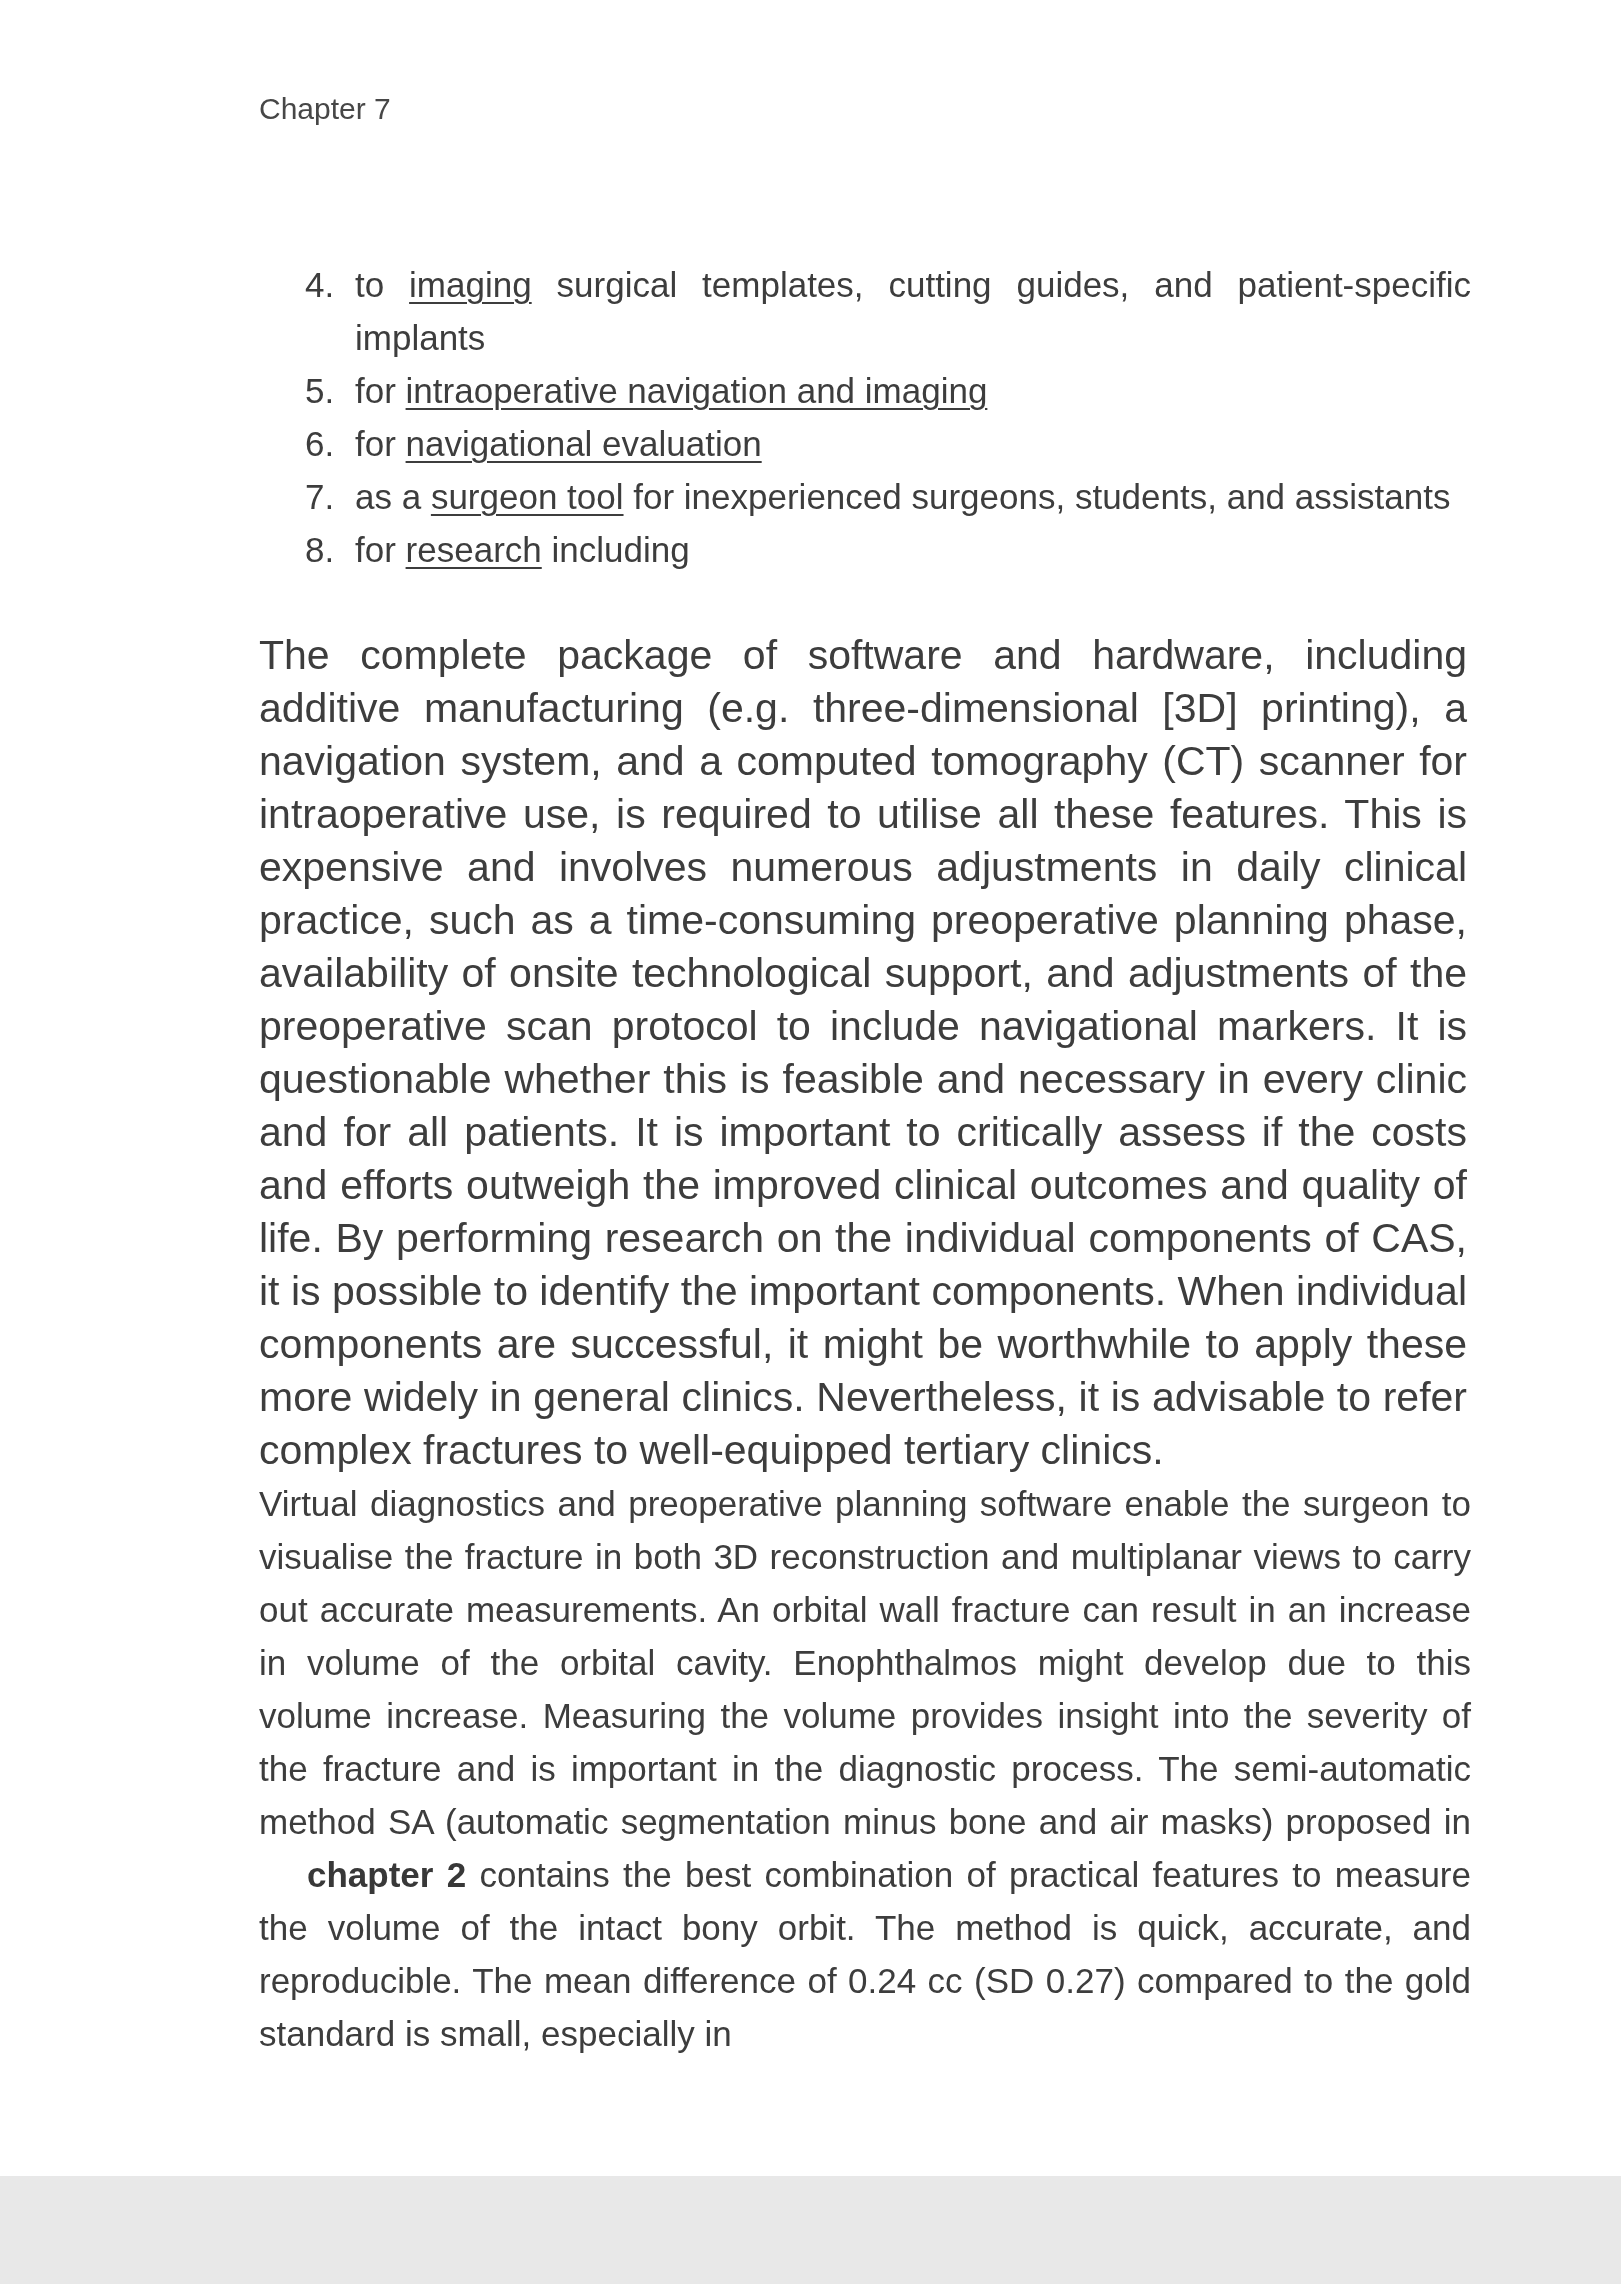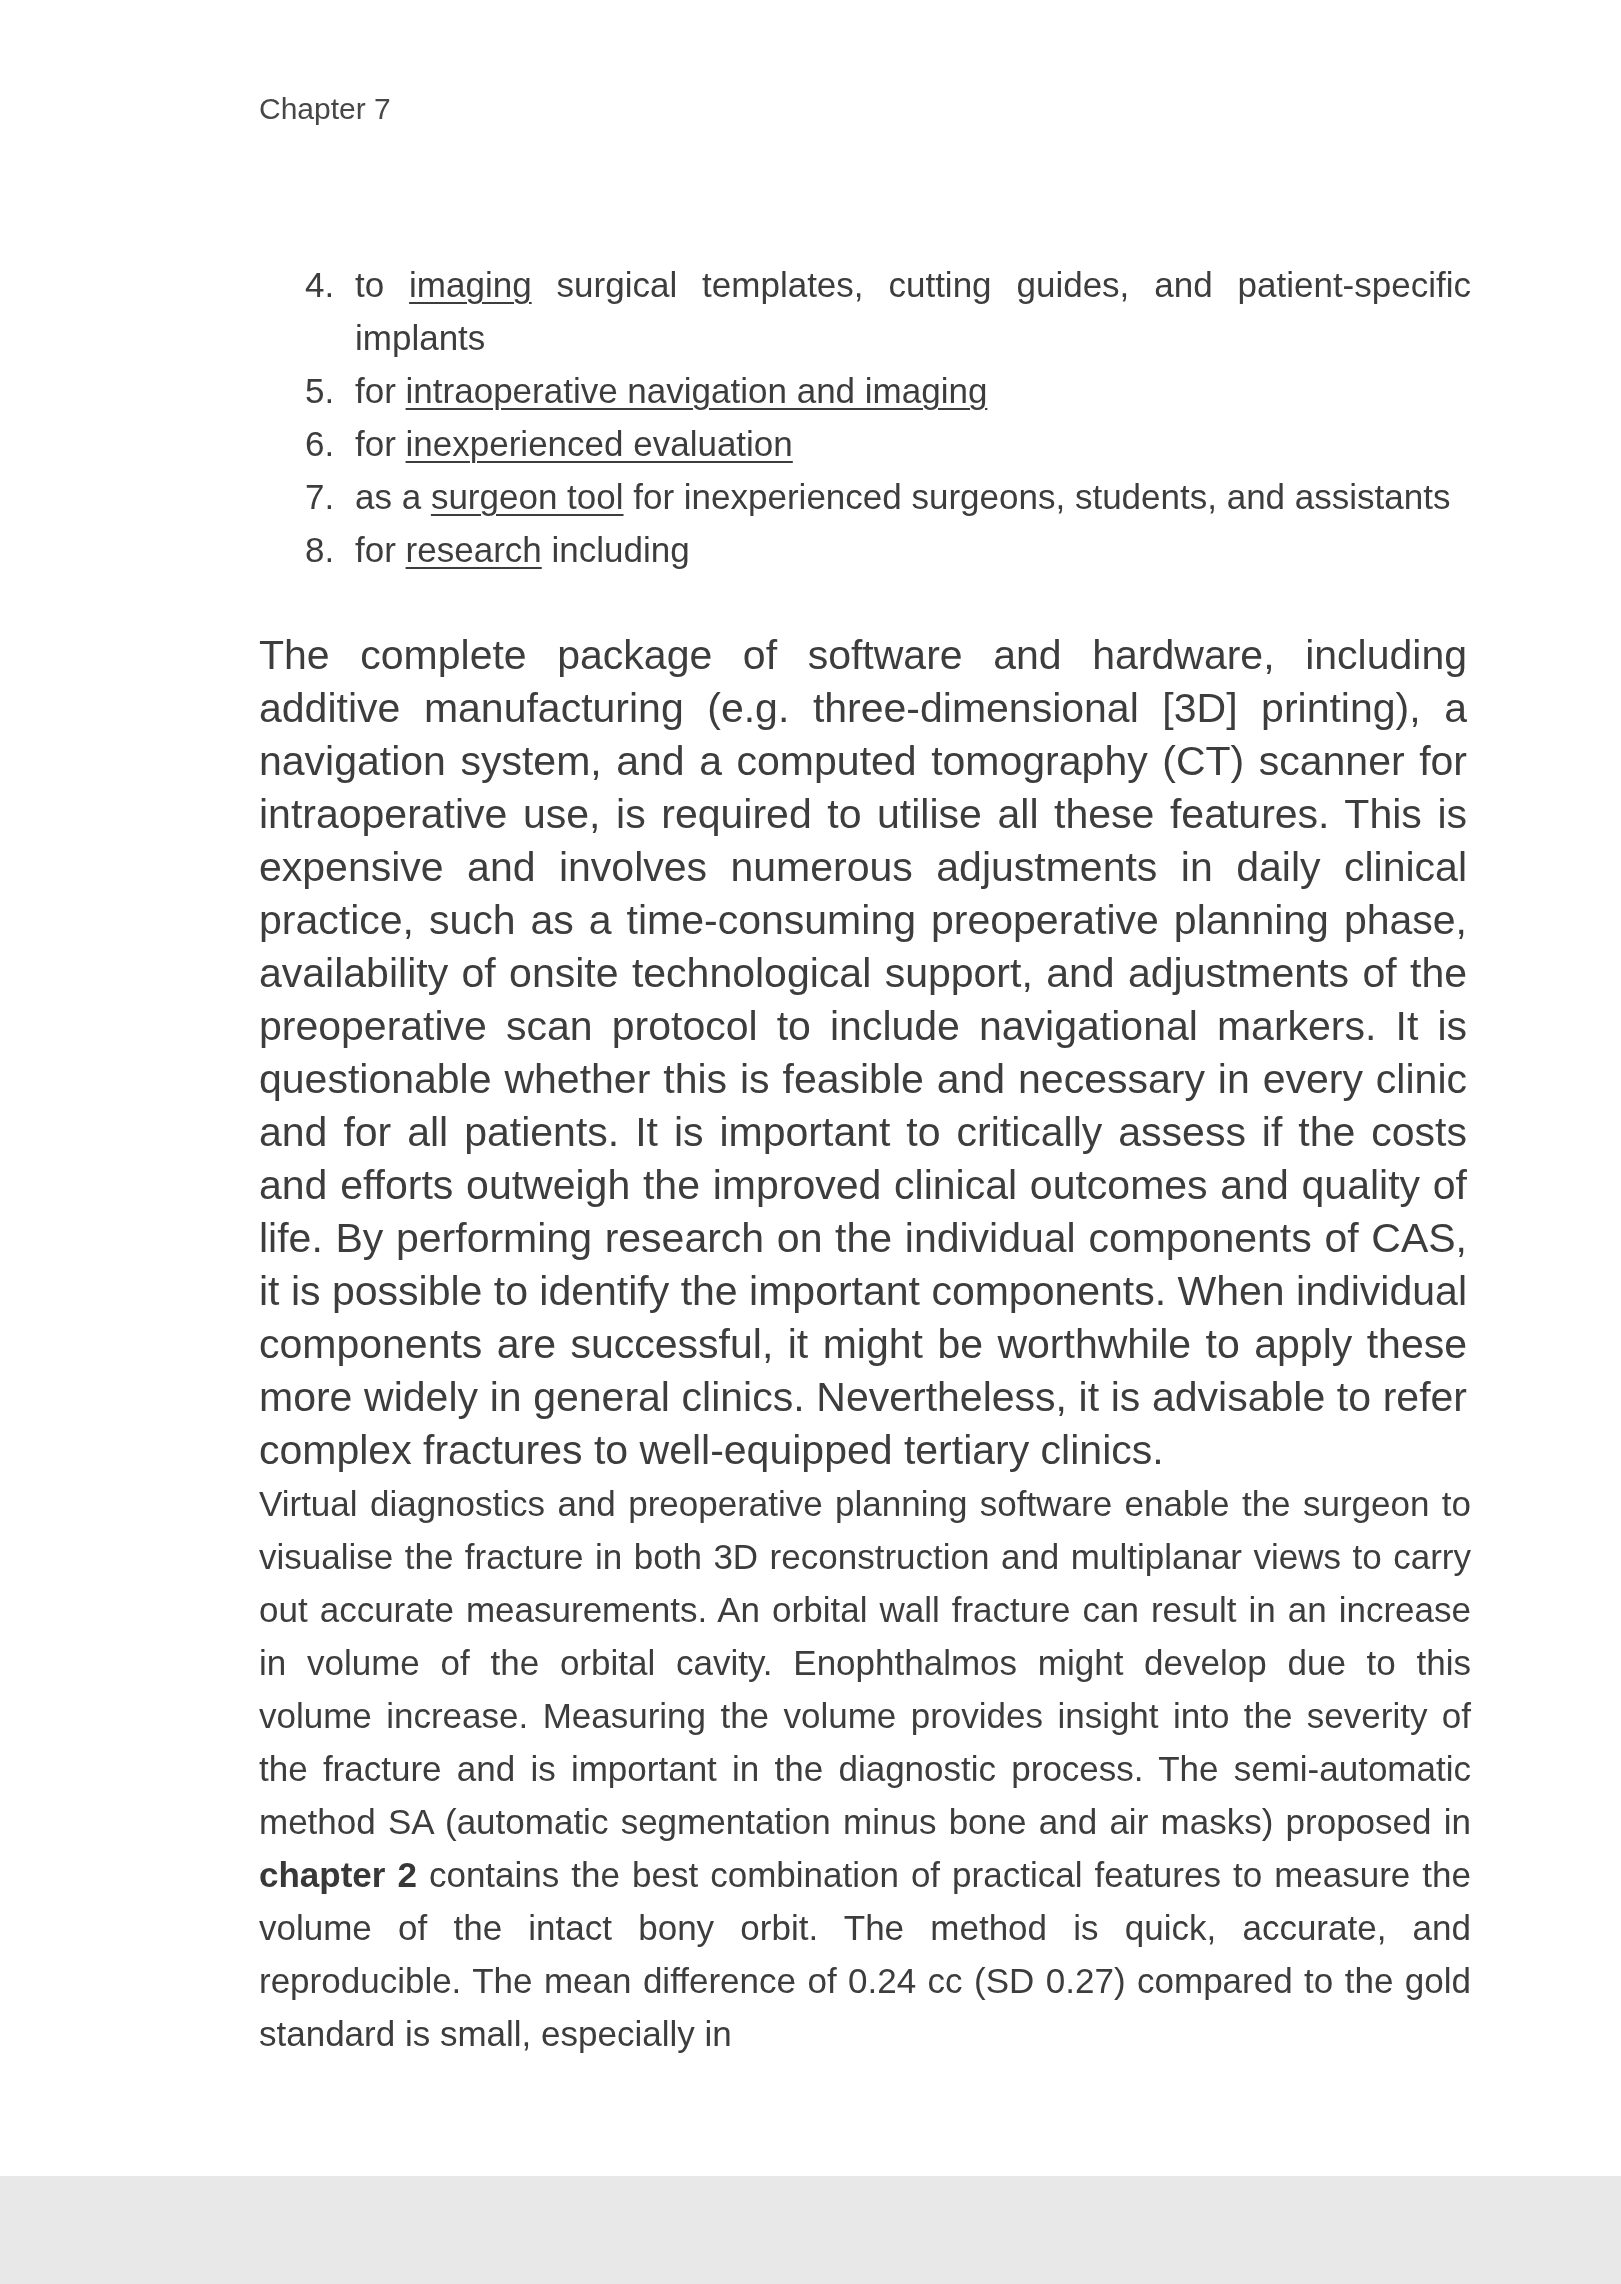--- a/index.html
+++ b/index.html
@@ -67,20 +67,21 @@
   }
   .section-paragraph {
     font-size: 35px;
     line-height: 53px;
     text-align: justify;
     margin: 0;
   }
   .chapter-ref {
     font-weight: bold;
     color: #383838;
+    margin-left: 48px;
   }
   .page-number {
     position: absolute;
     left: 129px;
     top: 2184px;
     font-size: 30px;
     line-height: 37px;
     color: #404040;
   }
 </style>
@@ -100,21 +101,21 @@
         <span class="item-text"><span>to </span><span class="underlined">imaging</span><span> surgical templates, cutting guides, and patient-specific implants</span></span>
       </li>
 
       <li class="list-item">
         <span class="num">5.</span>
         <span class="item-text"><span>for </span><span class="underlined">intraoperative navigation and imaging</span><span></span></span>
       </li>
 
       <li class="list-item">
         <span class="num">6.</span>
-        <span class="item-text"><span>for </span><span class="underlined">inexperienced evaluation</span><span></span></span>
+        <span class="item-text"><span>for </span><span class="underlined">navigational evaluation</span><span></span></span>
       </li>
 
       <li class="list-item">
         <span class="num">7.</span>
         <span class="item-text"><span>as a </span><span class="underlined">surgeon tool</span><span> for inexperienced surgeons, students, and assistants</span></span>
       </li>
 
       <li class="list-item">
         <span class="num">8.</span>
         <span class="item-text"><span>for </span><span class="underlined">research</span><span> including</span></span>

